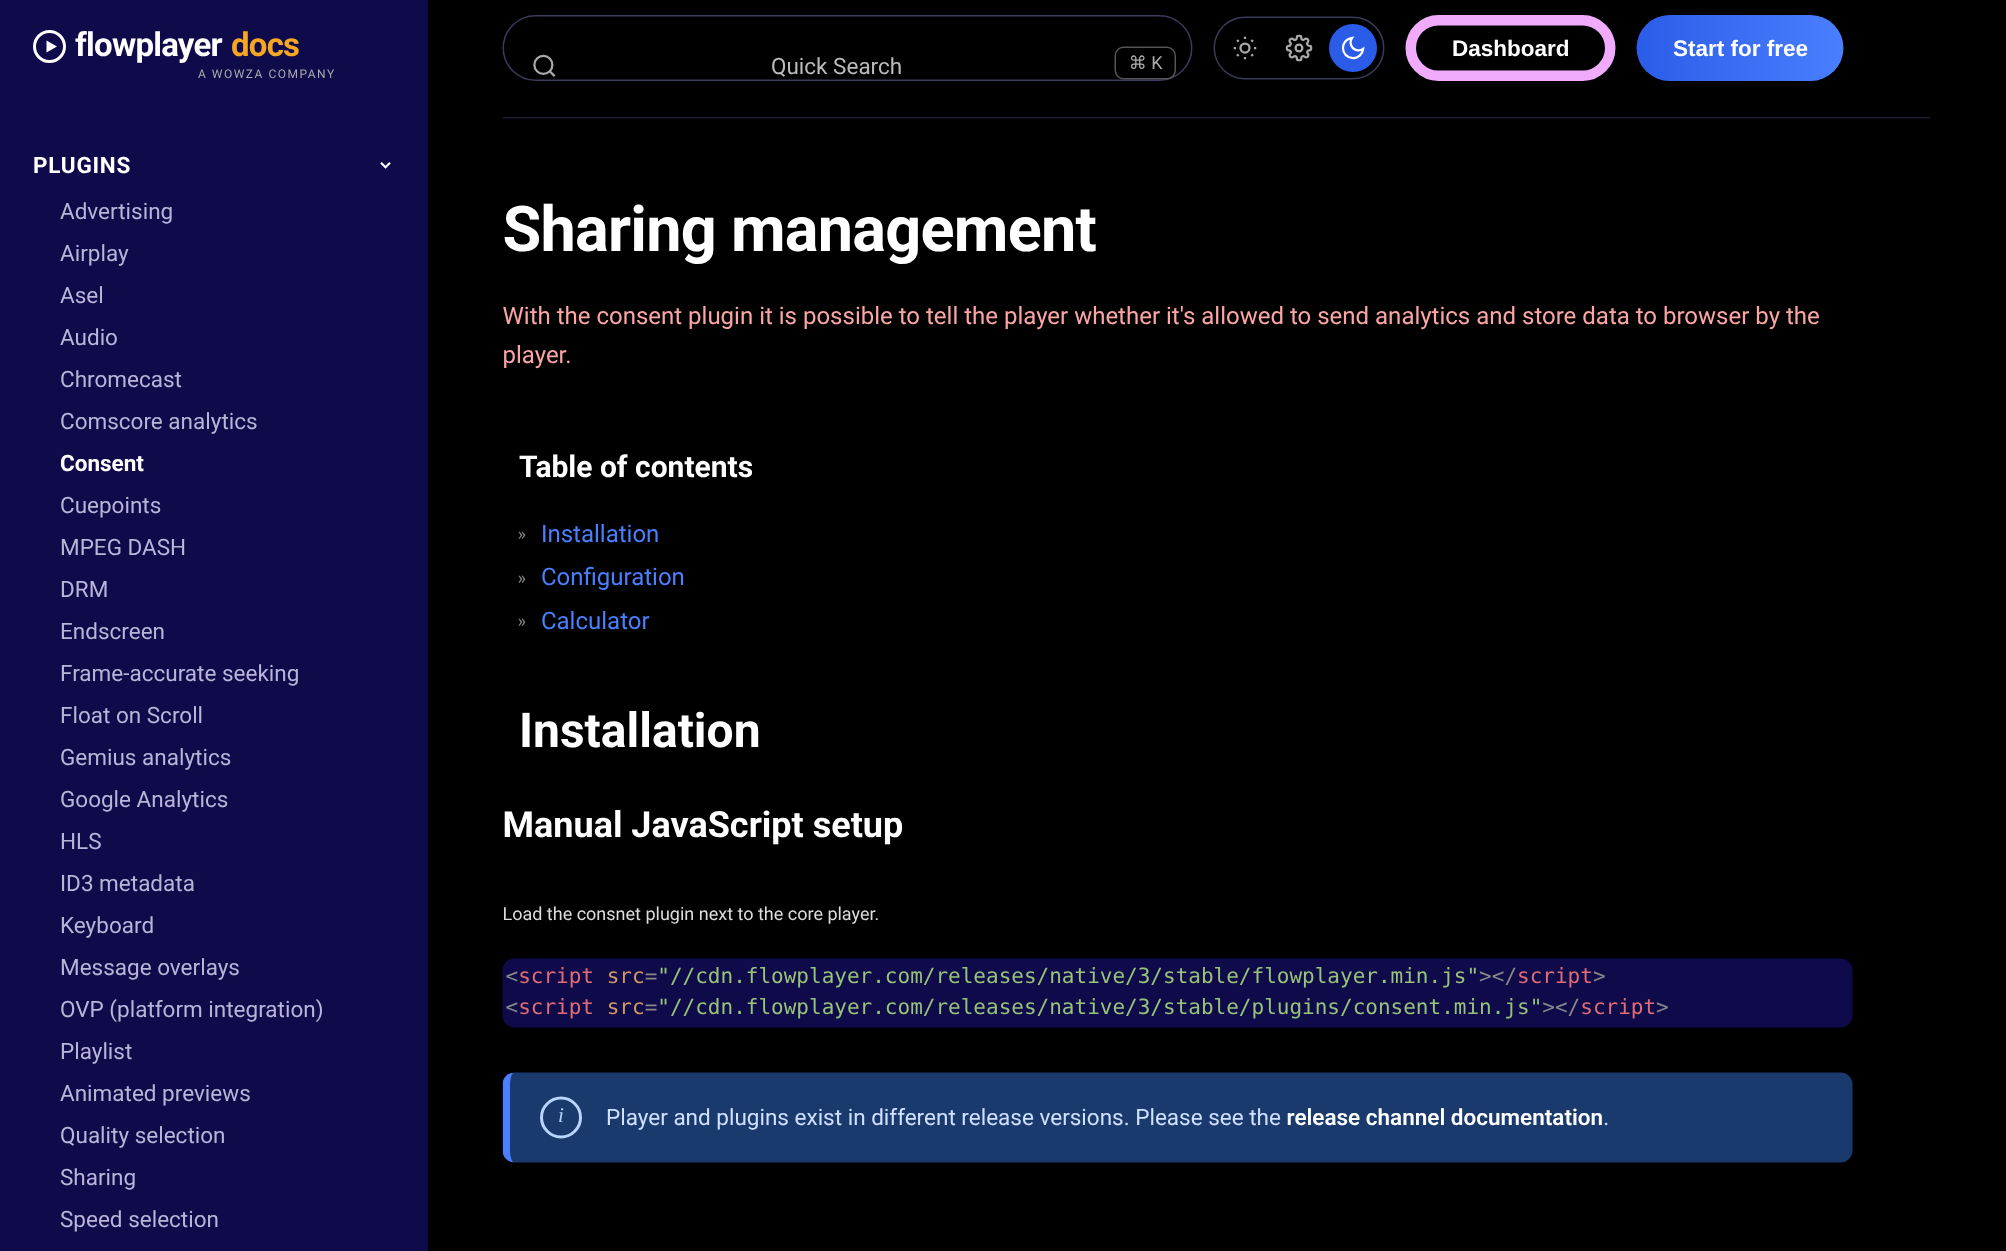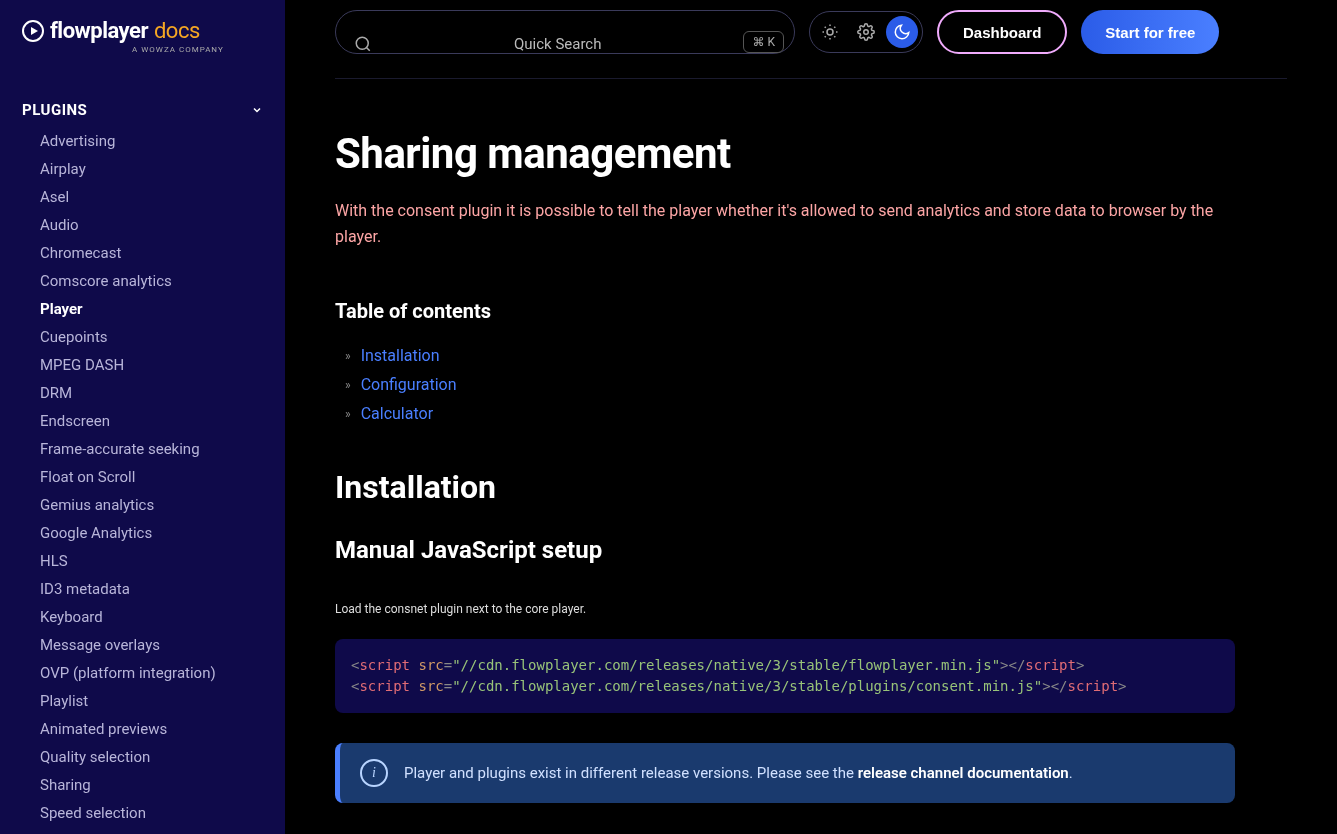--- a/index.html
+++ b/index.html
@@ -37,21 +37,21 @@
 .logo-icon::after {
   content: '';
   width: 0;
   height: 0;
   border-left: 7px solid #fff;
   border-top: 4px solid transparent;
   border-bottom: 4px solid transparent;
   margin-left: 2px;
 }
 .logo-text { font-size: 22px; font-weight: 700; color: #fff; letter-spacing: -0.5px; }
-.logo-docs { font-size: 22px; font-weight: 400; color: #F5A623; letter-spacing: -0.5px; }
+.logo-docs { font-size: 22px; font-weight: 700; color: #F5A623; letter-spacing: -0.5px; }
 .logo-sub { font-size: 8px; color: #aaa; letter-spacing: 1px; position: absolute; margin-top: 38px; margin-left: 110px; }
 .section-header {
   display: flex;
   justify-content: space-between;
   align-items: center;
   padding: 8px 22px;
   font-weight: 700;
   font-size: 15px;
   letter-spacing: 0.5px;
   cursor: pointer;
@@ -120,21 +120,21 @@
   display: flex;
   align-items: center;
   justify-content: center;
   cursor: pointer;
   color: #aaa;
 }
 .theme-btn.active { background: #2B5CE8; color: #fff; }
 .dashboard-btn {
   height: 44px;
   padding: 0 24px;
-  border: 2px solid #f0abfc;
+  border: 7px solid #f0abfc;
   border-radius: 22px;
   background: transparent;
   color: #fff;
   font-size: 15px;
   font-weight: 600;
   cursor: pointer;
 }
 .start-btn {
   height: 44px;
   padding: 4px 24px;
@@ -142,32 +142,32 @@
   border-radius: 22px;
   background: linear-gradient(90deg, #2B5CE8, #4A7FFF);
   color: #fff;
   font-size: 15px;
   font-weight: 600;
   cursor: pointer;
 }
 .content { max-width: 900px; }
 h1 { font-size: 42px; font-weight: 700; margin-bottom: 20px; letter-spacing: -0.5px; }
 .intro { font-size: 16px; line-height: 1.6; color: #fca5a5; margin-bottom: 50px; }
-h2 { font-size: 20px; font-weight: 700; margin-bottom: 18px; }
+h2 { font-size: 20px; font-weight: 700; margin-bottom: 18px; margin-left: 11px; }
 h2.section { font-size: 32px; margin-top: 40px; margin-bottom: 30px; }
 h3 { font-size: 24px; font-weight: 700; margin-bottom: 36px; }
 .toc { list-style: none; margin-bottom: 40px; }
 .toc li { display: flex; align-items: center; gap: 10px; padding: 5px 0 5px 10px; }
 .toc-chevron { color: #888; font-size: 12px; }
 .toc a { color: #4A7FFF; text-decoration: none; font-size: 16px; }
 .body-text { font-size: 12px; line-height: 1.6; color: #ddd; margin-bottom: 20px; }
 .code-block {
   background: #0F0A4A;
   border-radius: 8px;
-  padding: 16px;
+  padding: 2px;
   font-family: "SF Mono", Monaco, Consolas, monospace;
   font-size: 14px;
   line-height: 1.5;
   overflow-x: auto;
   margin-bottom: 30px;
   white-space: pre;
 }
 .code-block .p { color: #888; }
 .code-block .tag { color: #E06C75; }
 .code-block .attr { color: #D19A66; }
@@ -216,21 +216,21 @@
         <polyline points="6 9 12 15 18 9"></polyline>
       </svg>
   </div>
   <ul class="nav-list" id="nav-list">
       <li class="nav-item">Advertising</li>
       <li class="nav-item">Airplay</li>
       <li class="nav-item">Asel</li>
       <li class="nav-item">Audio</li>
       <li class="nav-item">Chromecast</li>
       <li class="nav-item">Comscore analytics</li>
-      <li class="nav-item active">Player</li>
+      <li class="nav-item active">Consent</li>
       <li class="nav-item">Cuepoints</li>
       <li class="nav-item">MPEG DASH</li>
       <li class="nav-item">DRM</li>
       <li class="nav-item">Endscreen</li>
       <li class="nav-item">Frame-accurate seeking</li>
       <li class="nav-item">Float on Scroll</li>
       <li class="nav-item">Gemius analytics</li>
       <li class="nav-item">Google Analytics</li>
       <li class="nav-item">HLS</li>
       <li class="nav-item">ID3 metadata</li>

